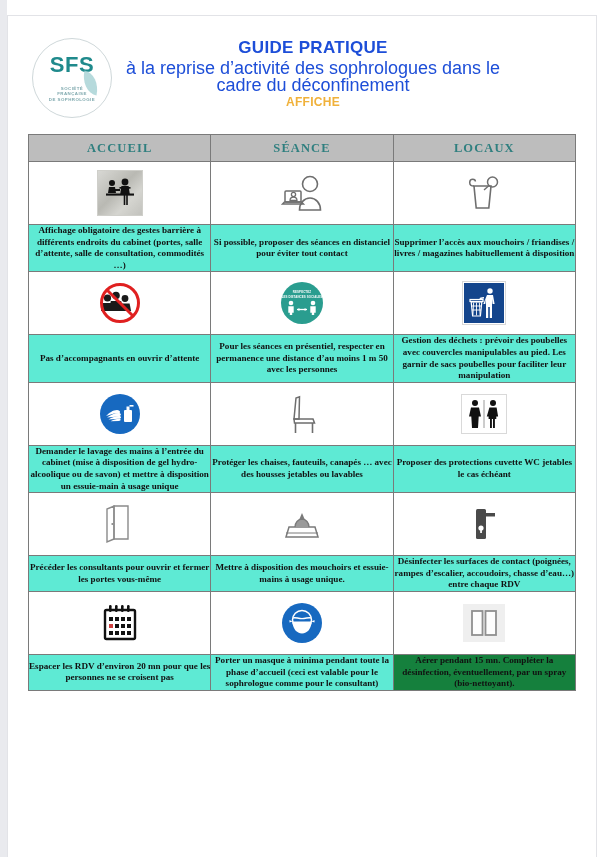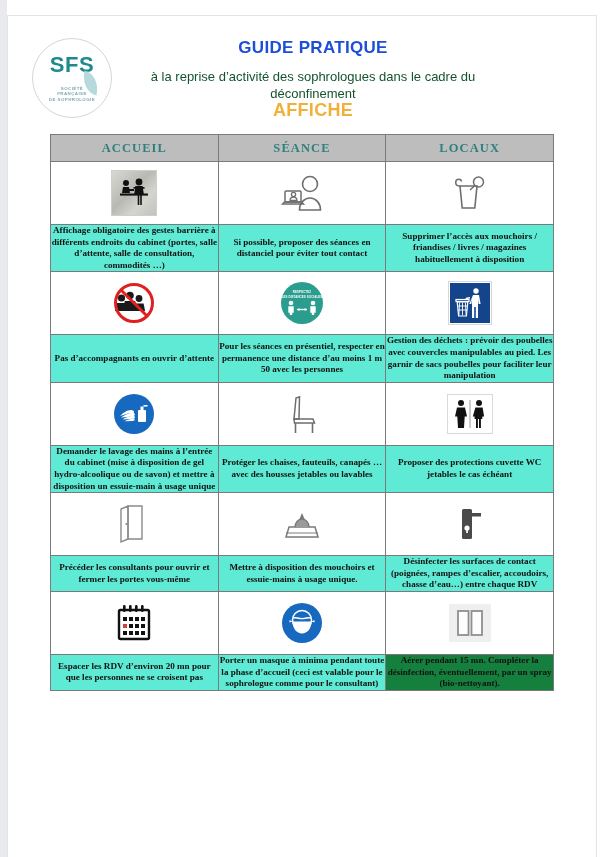--- a/index.html
+++ b/index.html
@@ -52,31 +52,31 @@
     opacity:.85;
   }
   .titles{flex:1;text-align:center;padding-right:70px;padding-top:4px;}
   .t1{
     font-family:"Liberation Sans", sans-serif;
     font-weight:bold;font-size:17px;color:#1d4ed8;letter-spacing:.3px;
     line-height:20px;
   }
   .t2{
     font-family:"Liberation Sans", sans-serif;
-    font-size:13px;color:#14532d;line-height:17px;margin-top:10px;
+    font-size:18px;color:#1d4ed8;line-height:17px;margin-top:2px;
   }
   .t3{
     font-family:"Liberation Sans", sans-serif;
-    font-weight:bold;font-size:18px;color:#f0b13a;line-height:16px;letter-spacing:.3px;
+    font-weight:bold;font-size:12px;color:#f0b13a;line-height:16px;letter-spacing:.3px;
   }
 
   
   table.grid{
     border-collapse:collapse;
-    width:504px;
+    width:548px;
     margin:16px auto 0 auto;
     table-layout:fixed;
   }
   table.grid td,table.grid th{
     border:1px solid #7a7a7a;
     padding:0;
     vertical-align:middle;
   }
   th.colhead{
     background:#bdbdbd;

